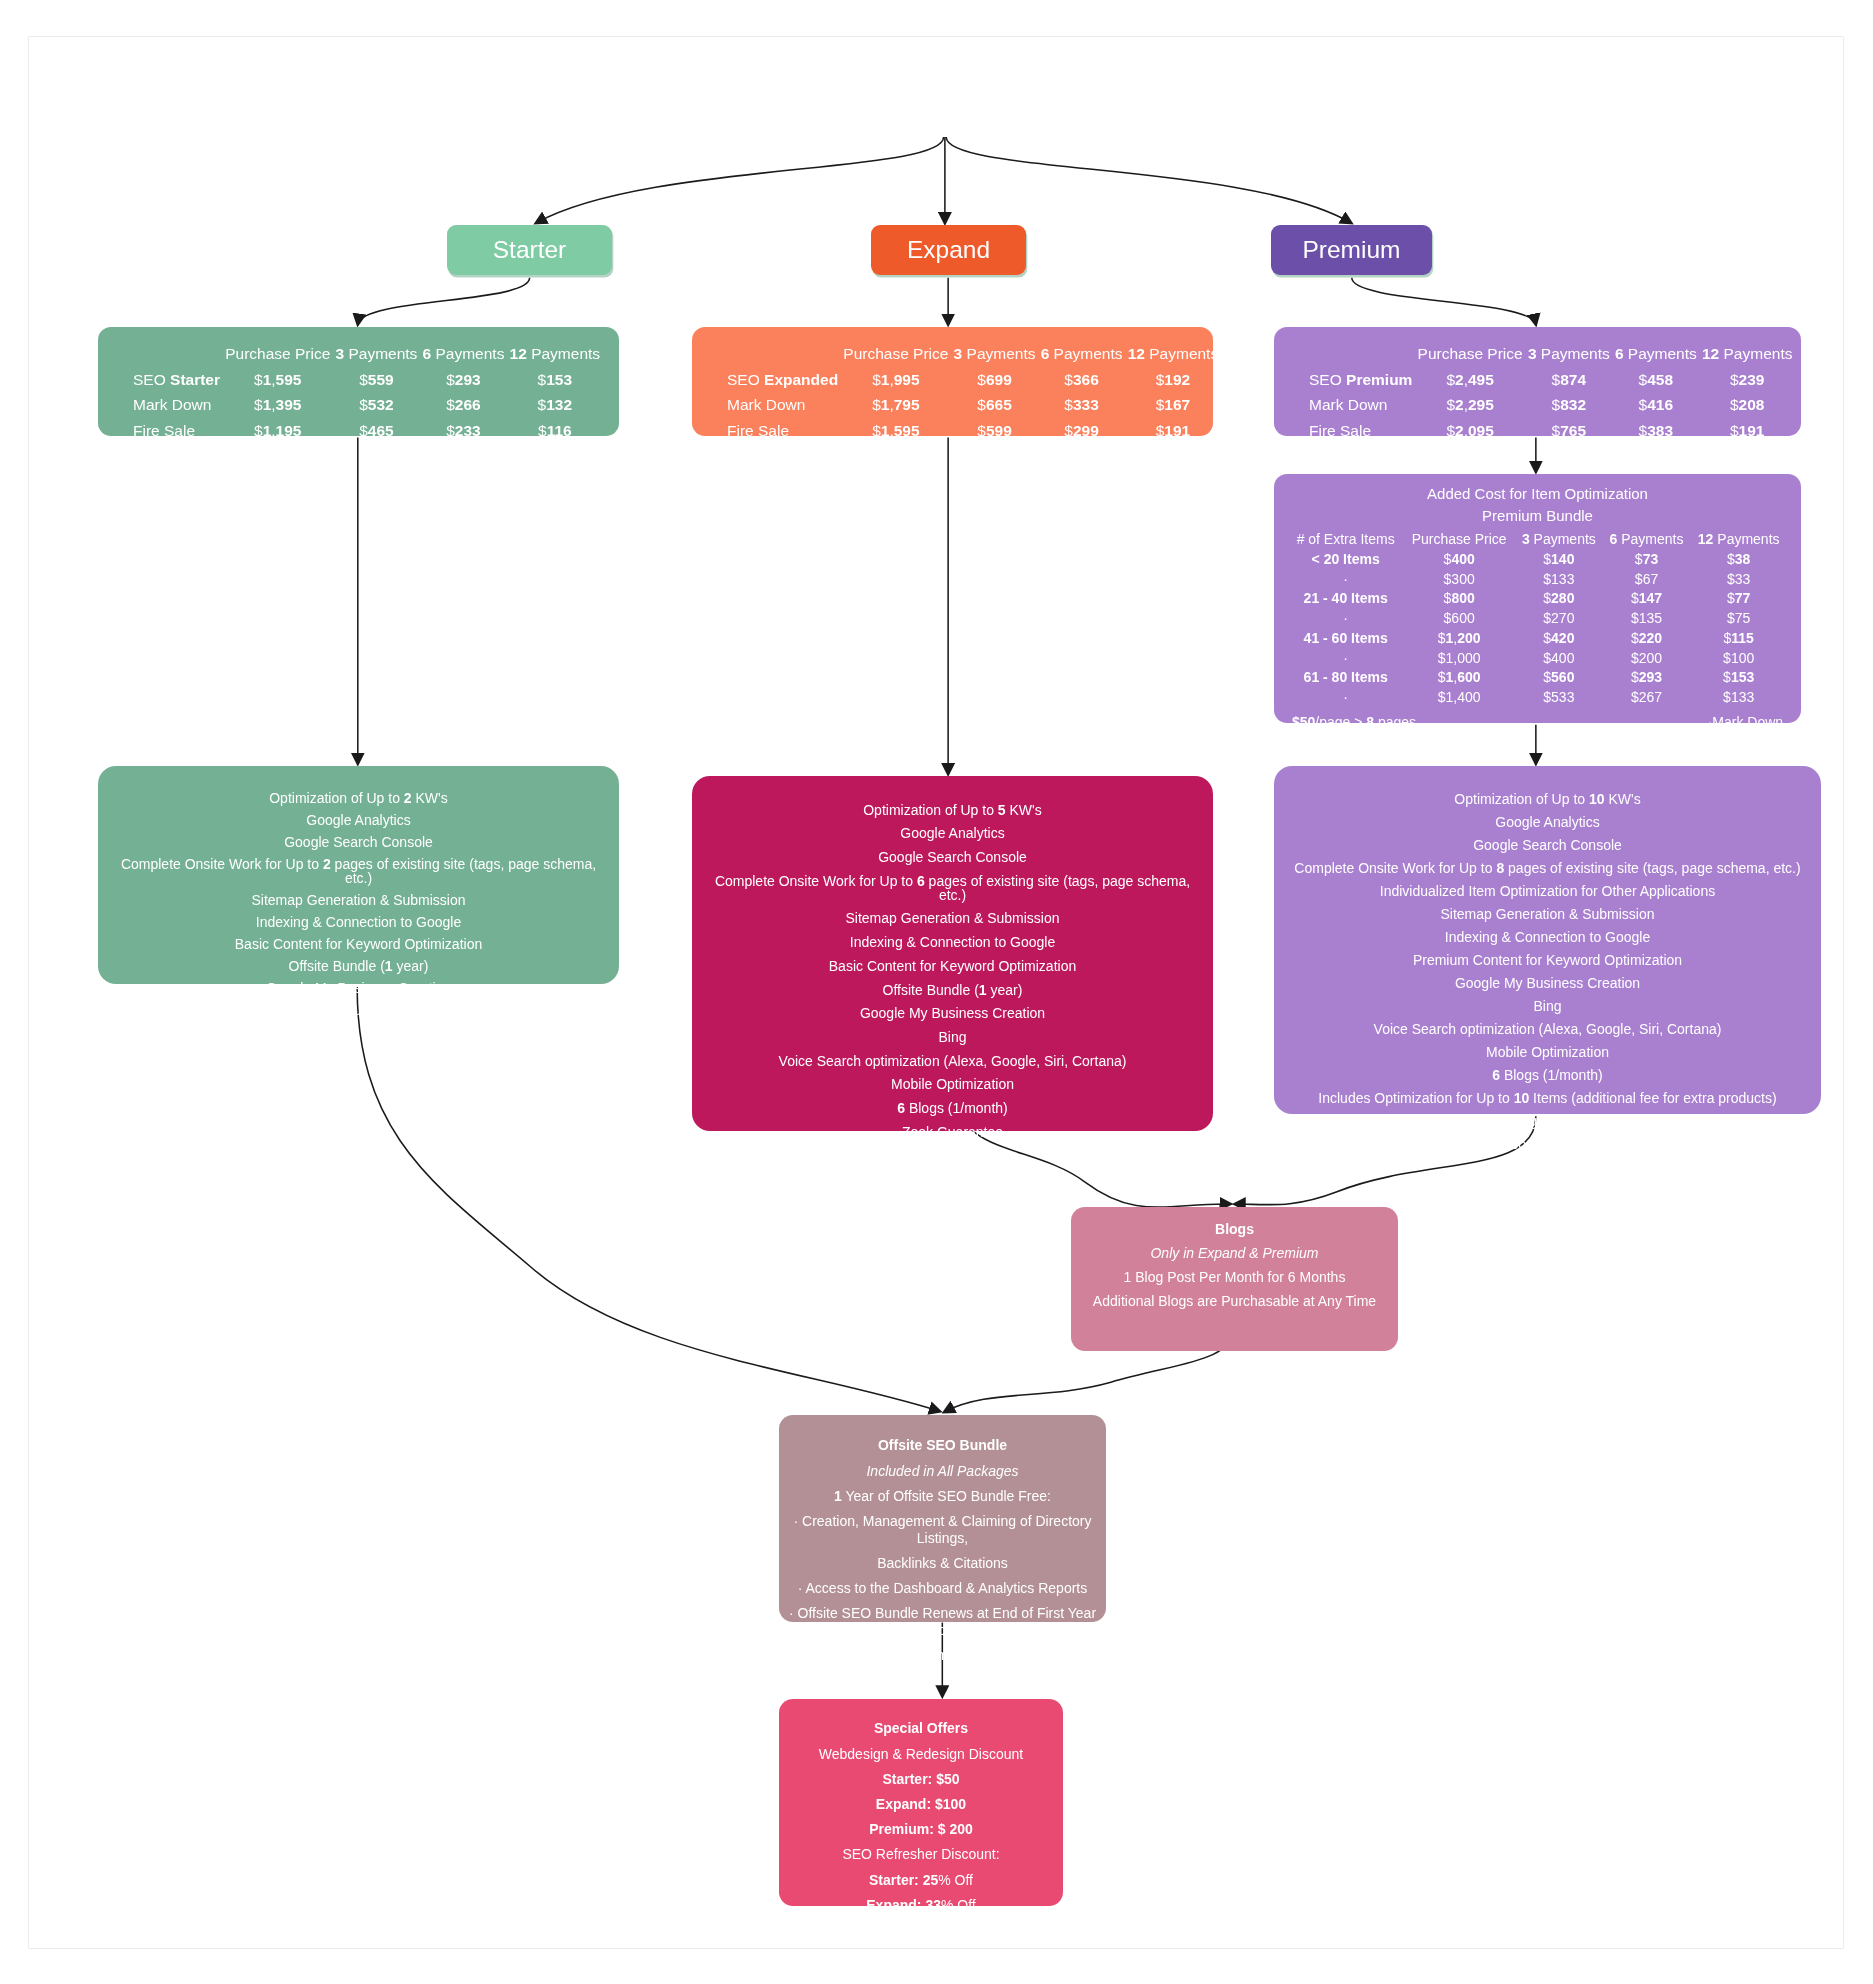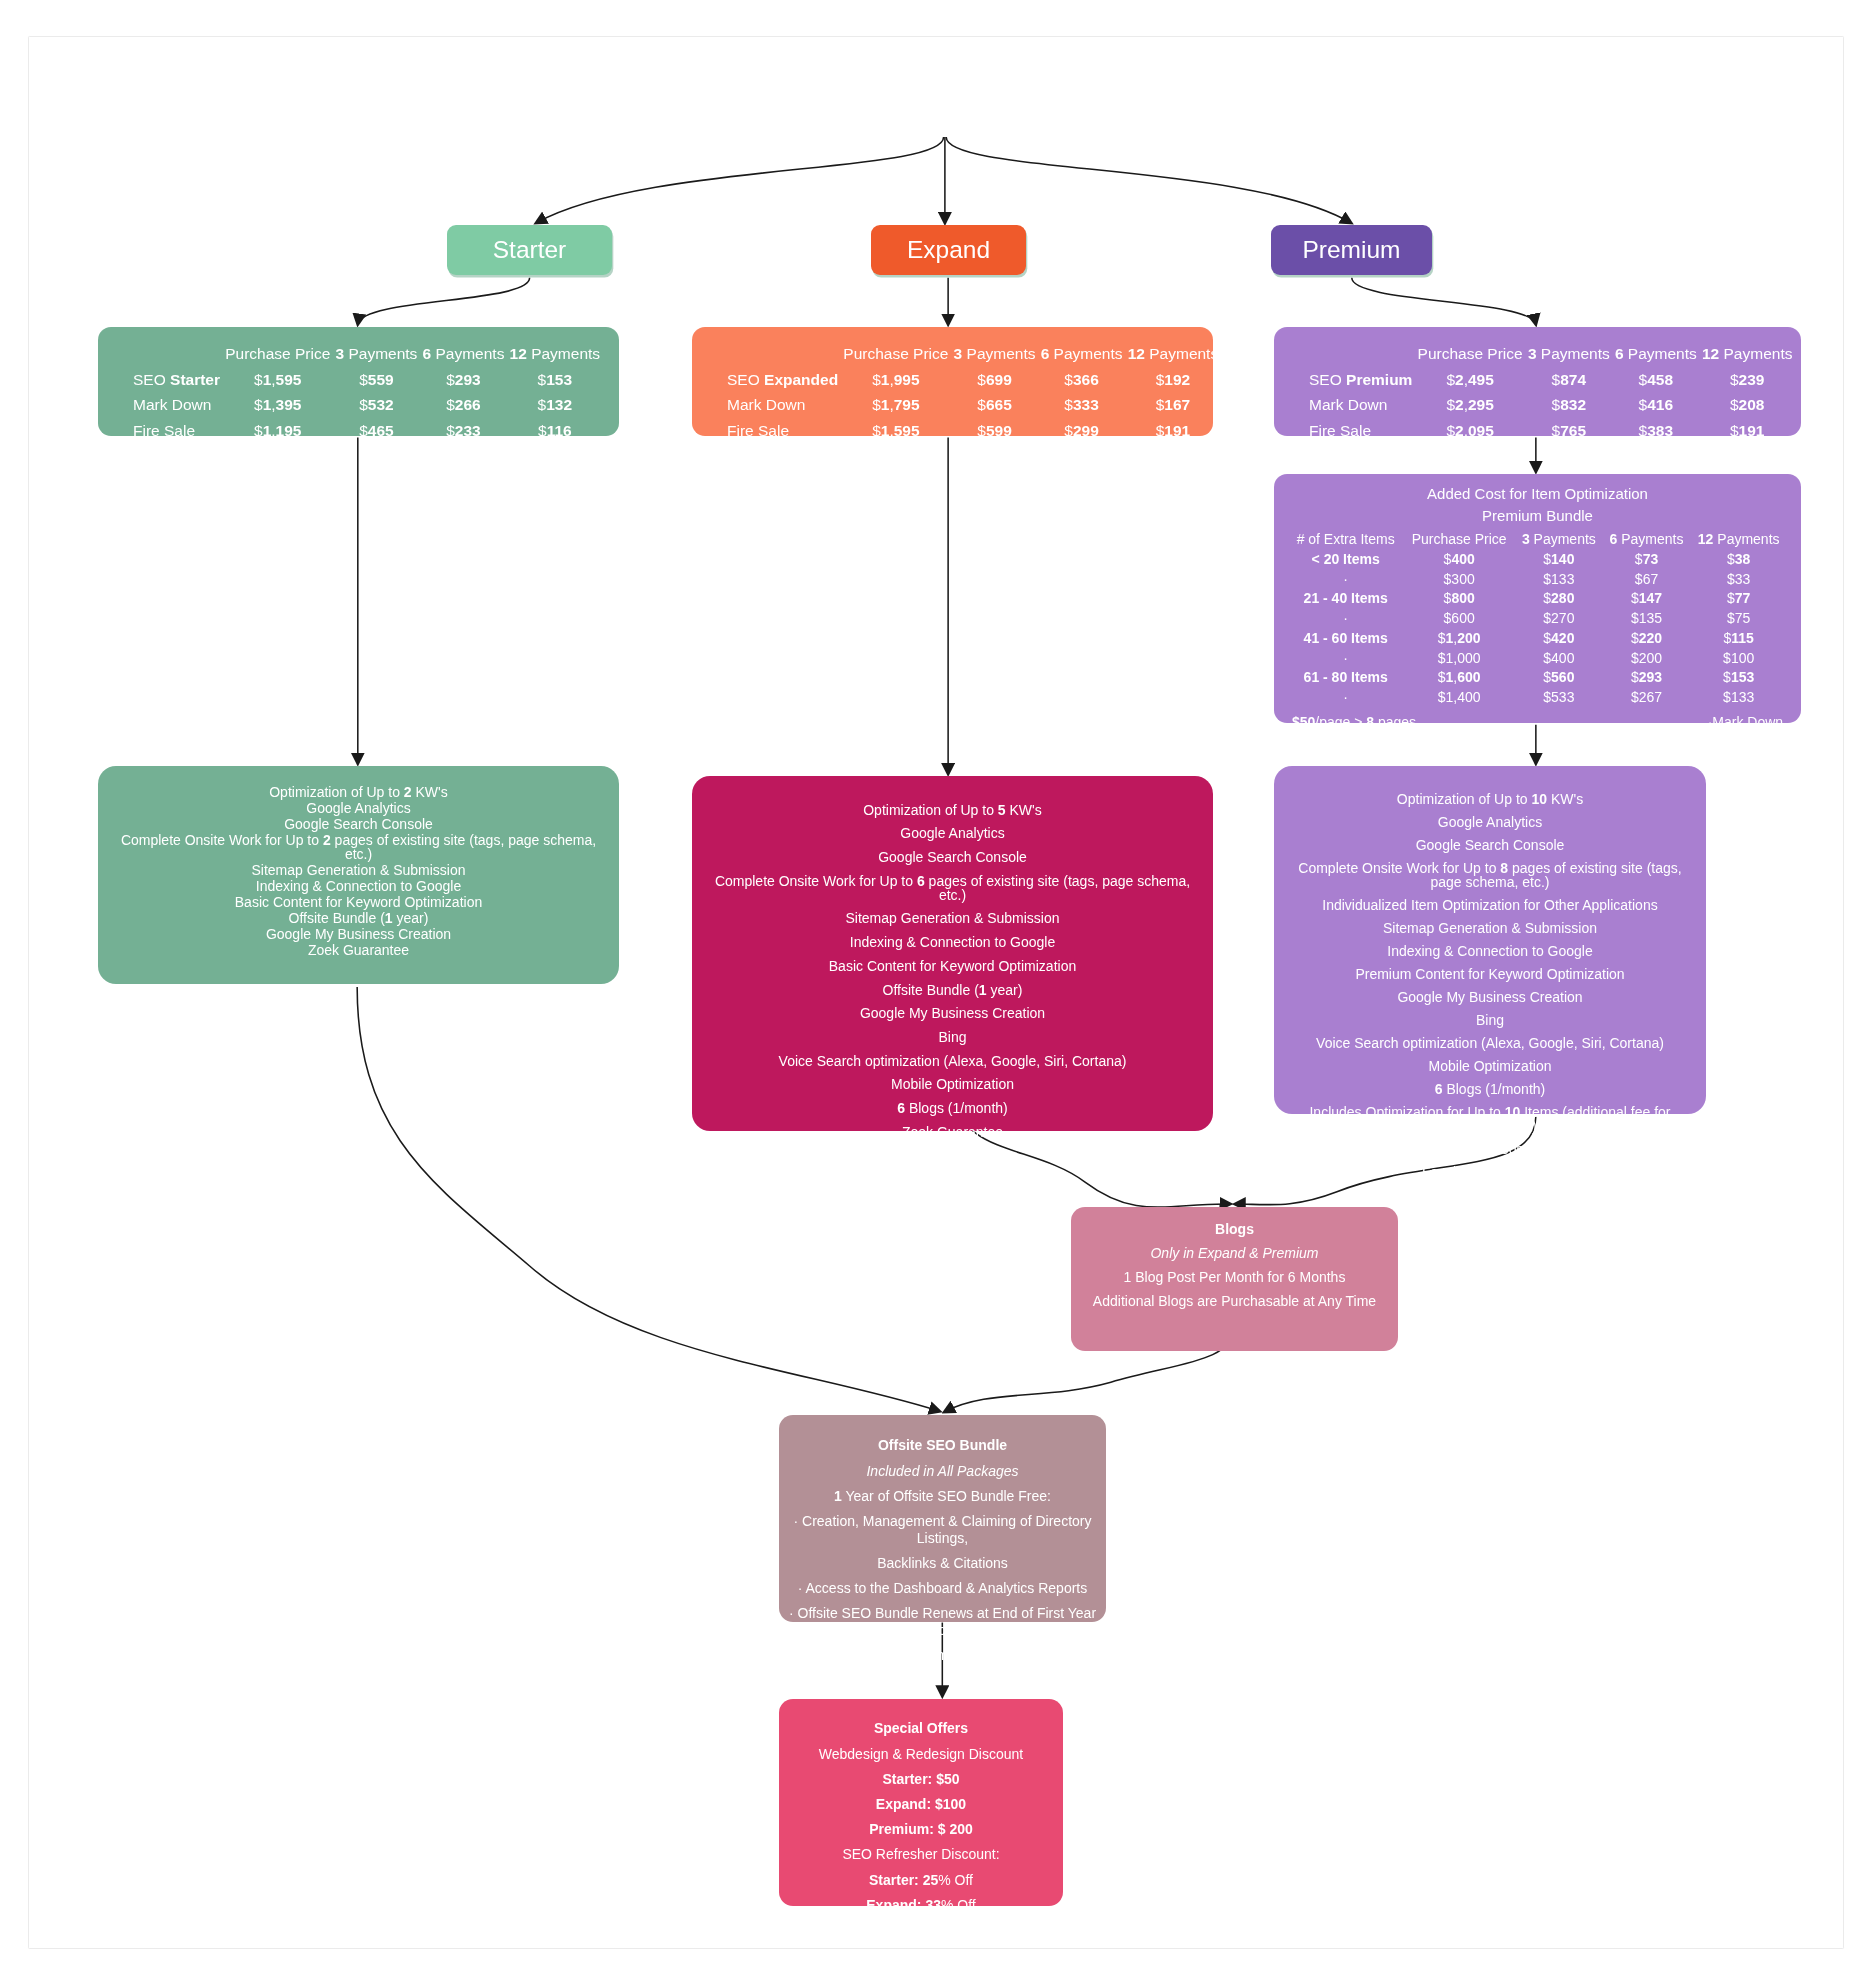--- a/index.html
+++ b/index.html
@@ -92,25 +92,25 @@
     display: flex; justify-content: space-between; align-items: flex-end;
     color: #fff; font-size: 14px; margin-top: 6.5px; padding: 0 3.9px;
   }
   #addedcost .footrow b { font-weight: 700; }
 
   
   .featcard {
     position: absolute; border-radius: 18px; padding: 17px 19.4px;
     text-align: center; color: #ffffff;
   }
-  .featcard .line { font-size: 14px; line-height: 1.0; margin: 2px 0; }
+  .featcard .line { font-size: 14px; line-height: 1.0; margin: 8px 0; }
   .featcard .line b { font-weight: 700; }
   #feat-starter { left: 98px; top: 766px; width: 521px; height: 218px; background: #74b094; }
   #feat-expand  { left: 692px; top: 776px; width: 521px; height: 355px; background: #be185d; }
-  #feat-premium { left: 1274px; top: 766px; width: 432px; height: 348px; background: #a97fd0; }
+  #feat-premium { left: 1274px; top: 766px; width: 547px; height: 348px; background: #a97fd0; }
   #feat-expand .line { margin: 9.7px 0; }
   #feat-premium .line { margin: 9px 0; }
 
   
   #blogs {
     position: absolute; left: 1071px; top: 1207px; width: 327px; height: 144px;
     background: #d1819a; border-radius: 14px; padding: 11.6px 13px;
     text-align: center; color: #fff;
   }
   #offsite {

